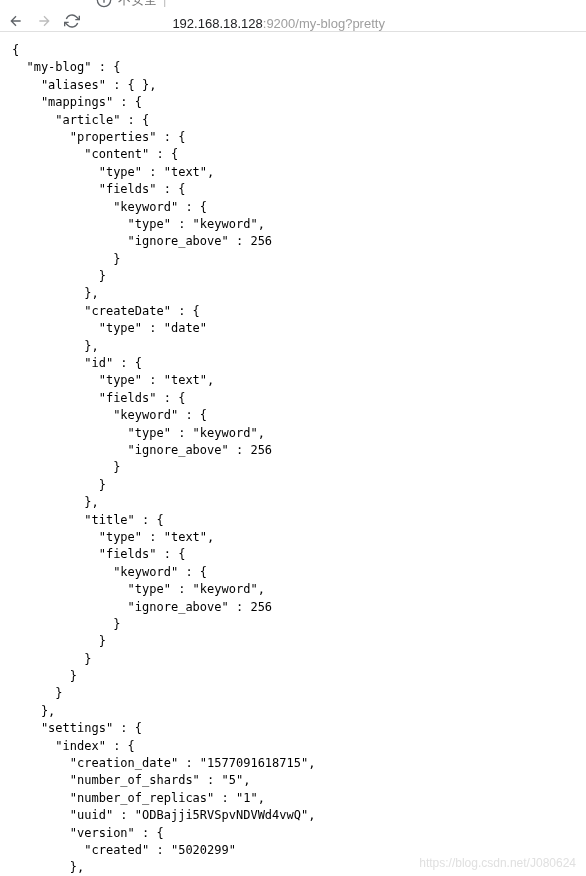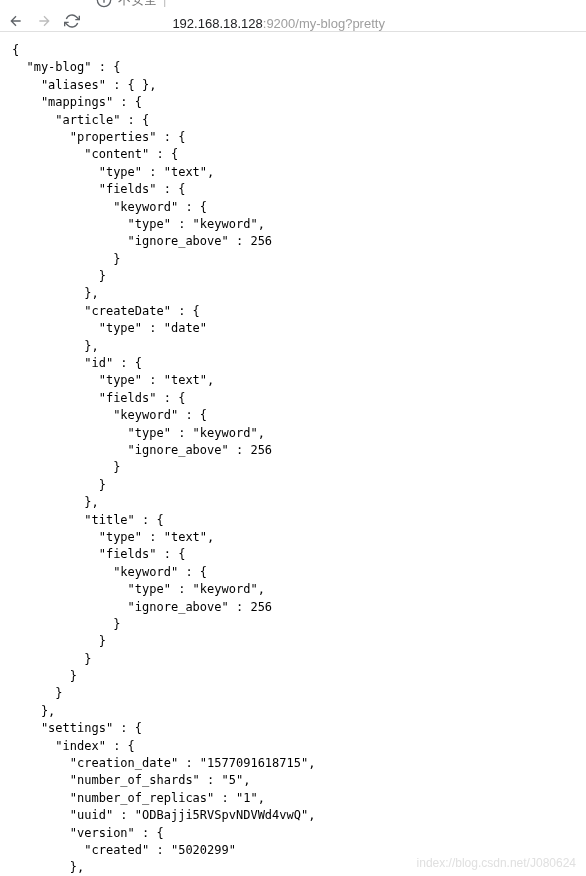--- a/index.html
+++ b/index.html
@@ -176,13 +176,13 @@
         "uuid" : "ODBajji5RVSpvNDVWd4vwQ",
         "version" : {
           "created" : "5020299"
         },
         "provided_name" : "my-blog"
       }
     }
   }
 }</pre>
 
-<div class="watermark">index://blog.csdn.net/J080624</div>
+<div class="watermark">https://blog.csdn.net/J080624</div>
 
 </body></html>

